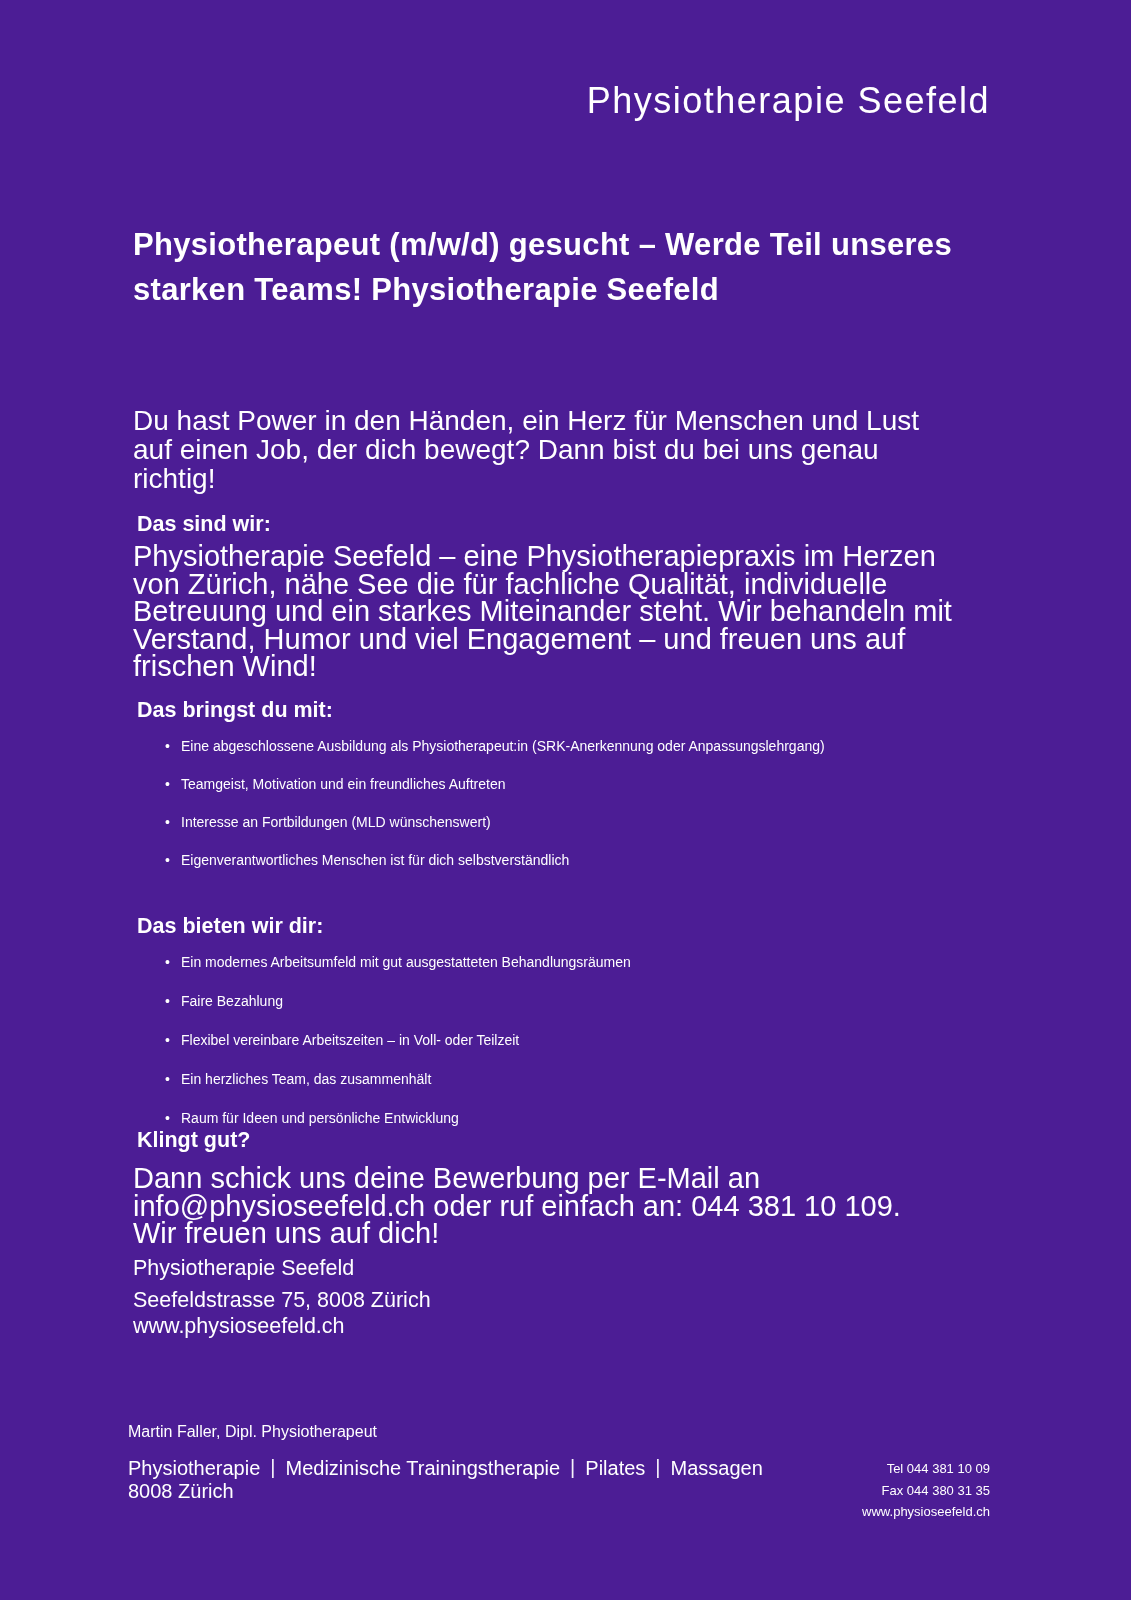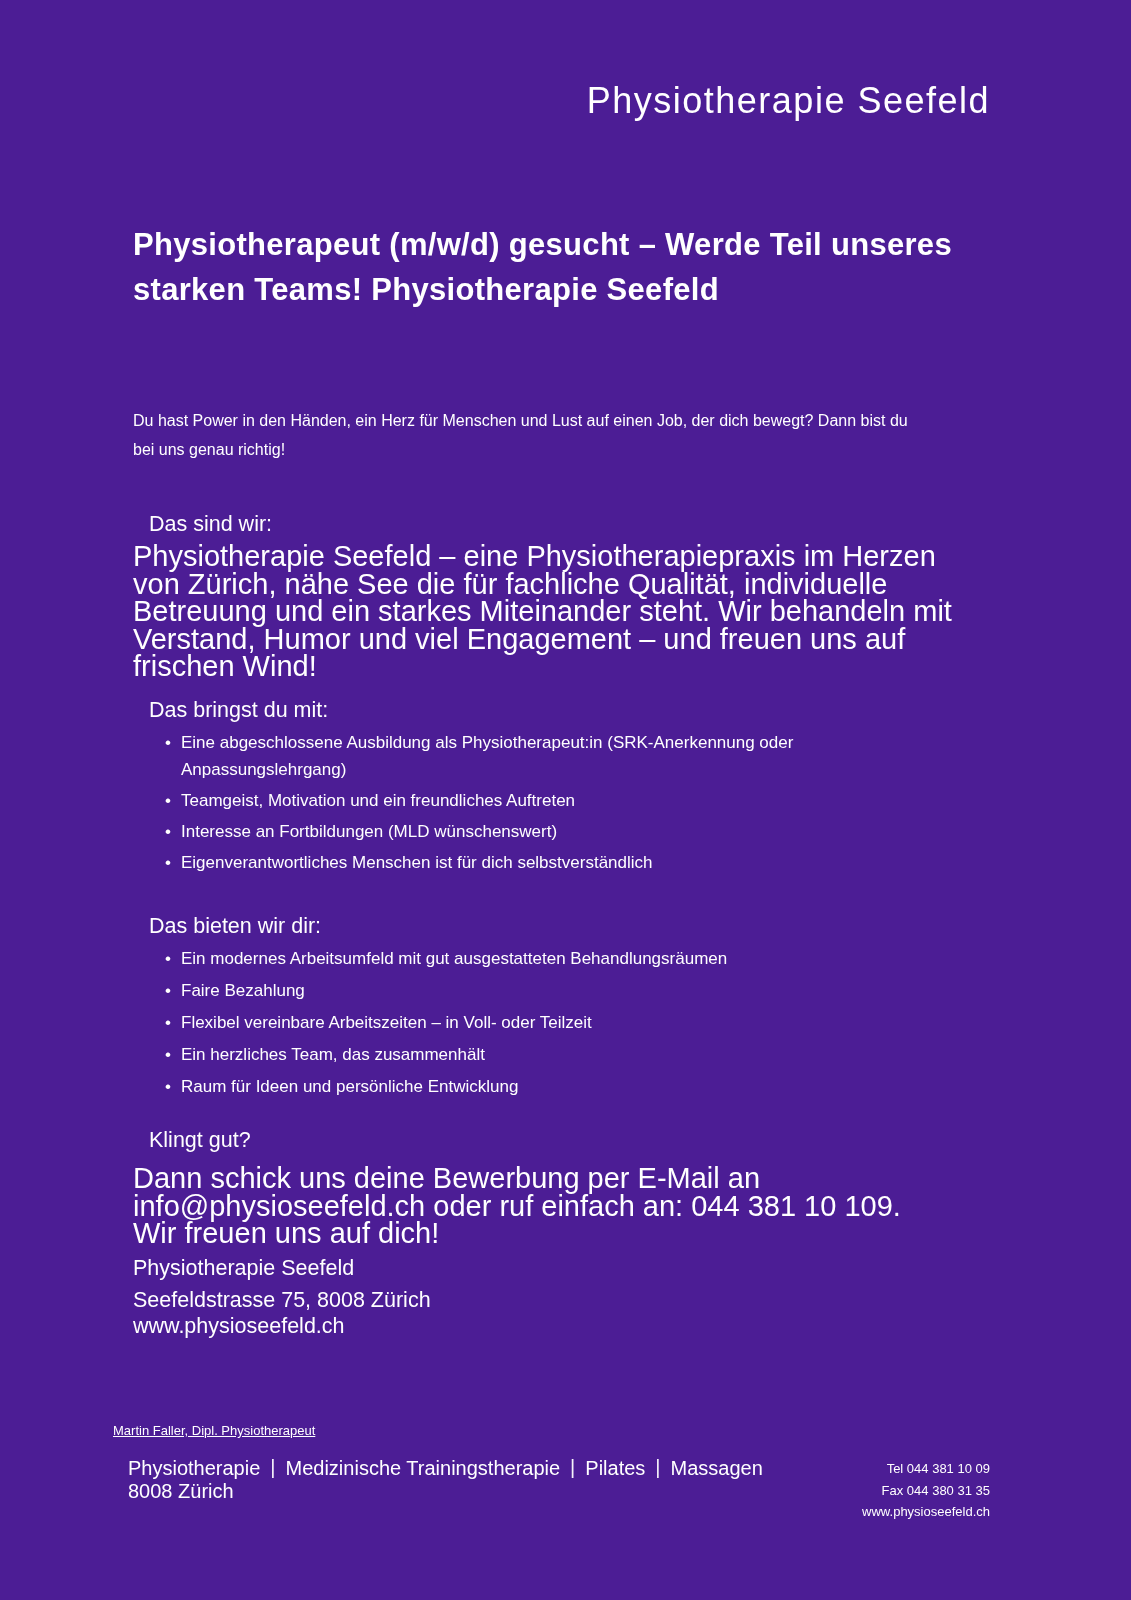--- a/index.html
+++ b/index.html
@@ -36,29 +36,29 @@
     letter-spacing: 0.3px;
   }
 
   
   .intro {
     position: absolute;
     left: 133px;
     top: 406px;
     width: 790px;
     margin: 0;
-    font-size: 16px;
+    font-size: 28px;
     line-height: 29px;
   }
 
   .sec { position: absolute; left: 133px; }
   .sec h2 {
-    margin: 0 0 6px 16px;
+    margin: 0 0 6px 4px;
     font-size: 21.5px;
-    font-weight: 400;
+    font-weight: 700;
   }
   .sec p {
     margin: 0;
     font-size: 29px;
     line-height: 27.5px;
   }
   .sec-who   { top: 512px; width: 820px; }
   .sec-bring { top: 698px; }
   .sec-offer { top: 914px; }
   .sec-cta   { top: 1128px; width: 800px; }
@@ -66,22 +66,22 @@
 
   .bullets {
     list-style: none;
     margin: 2px 0 0 0;
     padding: 0 0 0 32px;
     width: 740px;
   }
   .bullets li {
     position: relative;
     padding-left: 16px;
-    font-size: 17px;
-    line-height: 27px;
+    font-size: 14px;
+    line-height: 34px;
     margin-bottom: 4px;
   }
   .bullets li::before {
     content: "\2022";
     position: absolute;
     left: 0;
     top: 0;
   }
   .sec-offer .bullets li { margin-bottom: 5px; }
 
@@ -91,24 +91,23 @@
     left: 133px;
     top: 1255px;
     font-size: 21.5px;
     line-height: 26px;
   }
   .contact .contact-name { margin-bottom: 6px; }
 
   
   .footer-owner {
     position: absolute;
-    left: 113px;
+    left: 128px;
     top: 1423px;
-    font-size: 13px;
-    text-decoration: underline;
+    font-size: 16px;
   }
   .footer-left {
     position: absolute;
     left: 128px;
     top: 1458px;
     font-size: 20px;
     line-height: 21.5px;
   }
   .footer-left .services { margin-bottom: 1px; }
   .services .sep {

